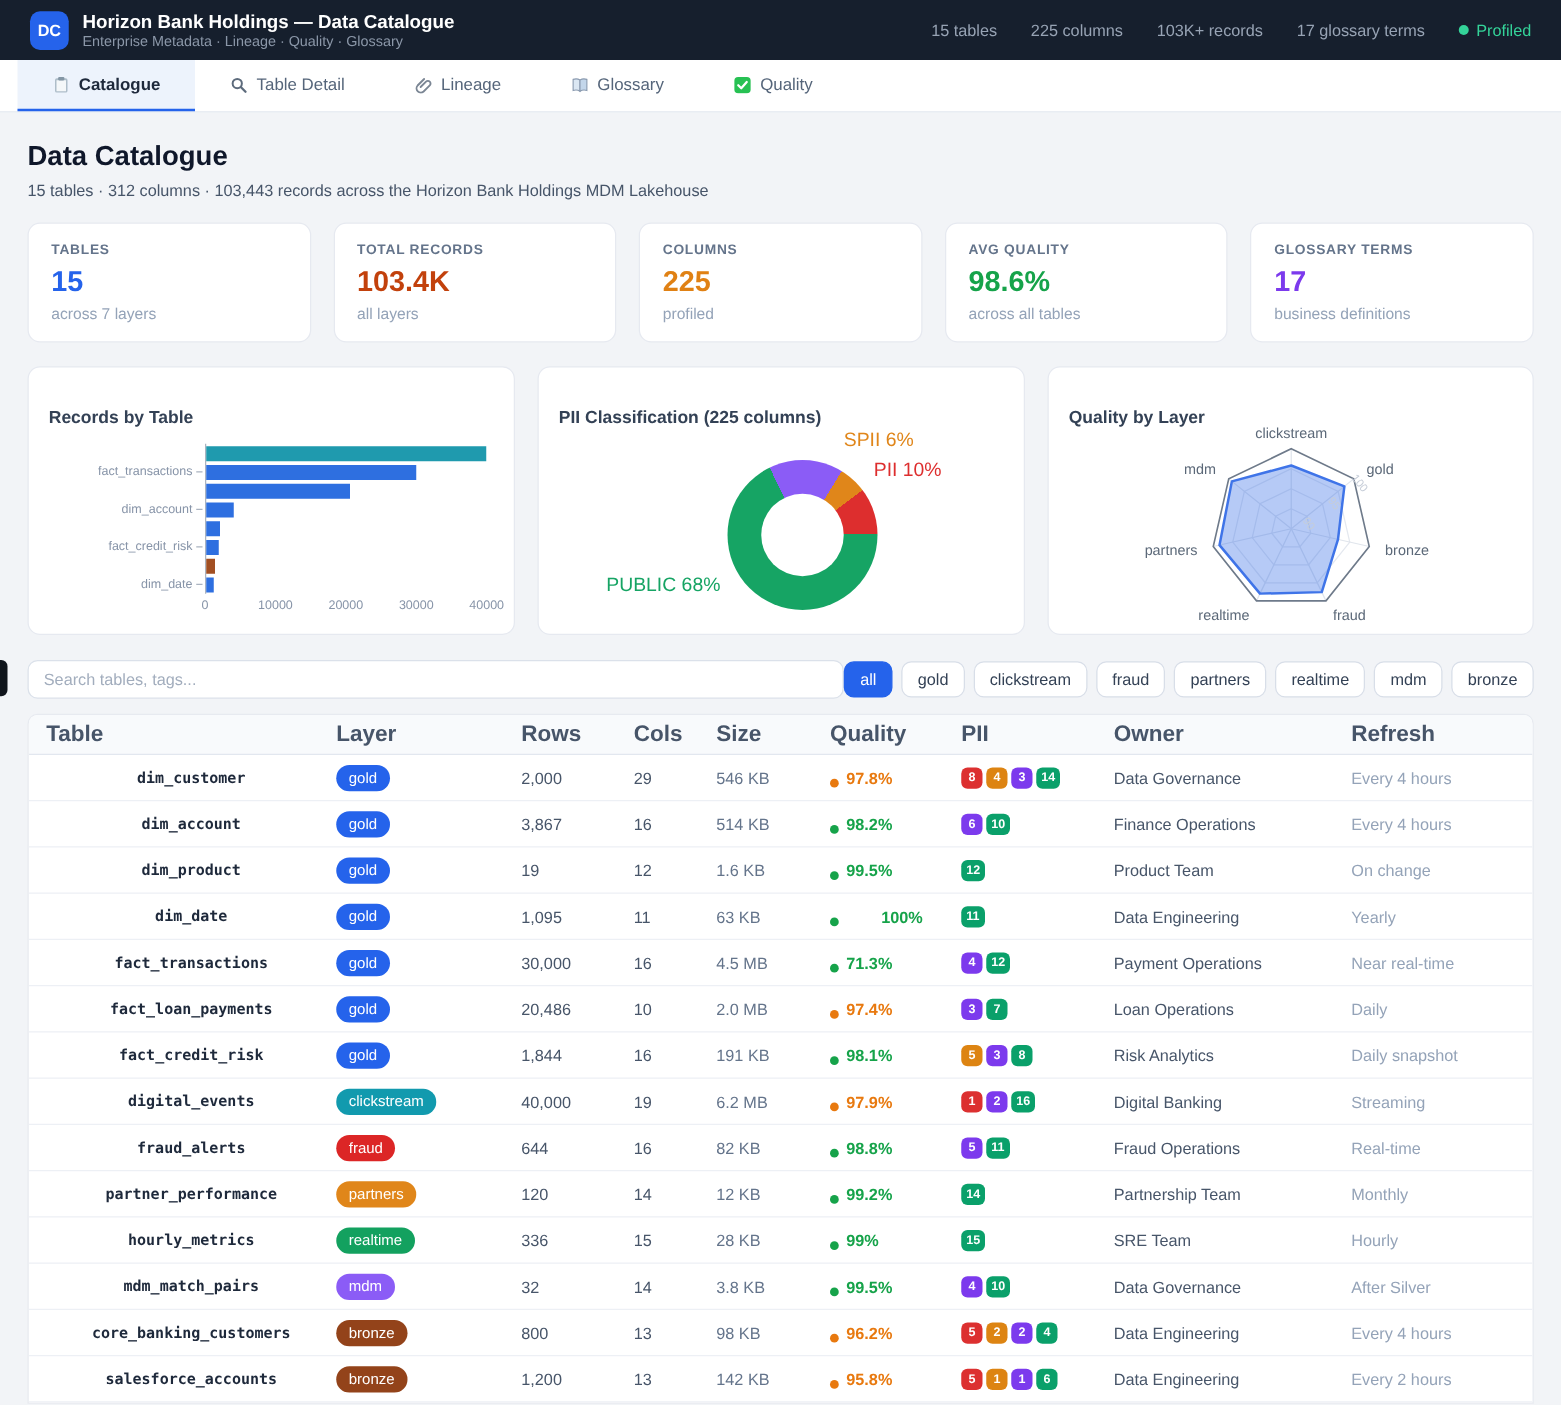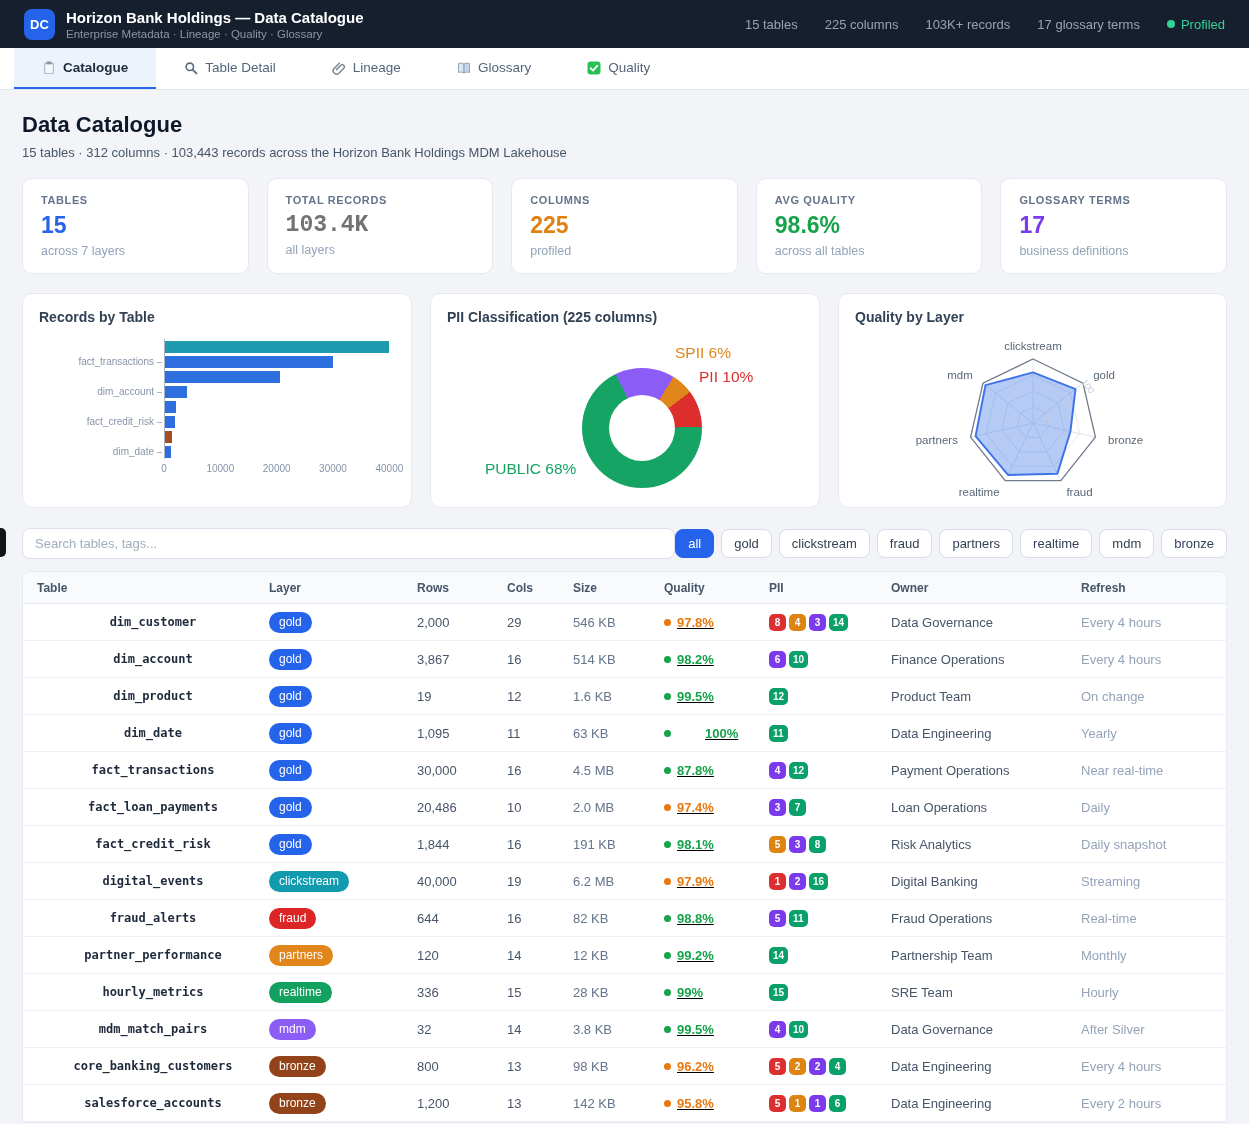--- a/index.html
+++ b/index.html
@@ -29,21 +29,21 @@
   .page-sub { font-size:13px; color:#475569; margin-bottom:18px; }
 
   .statrow { display:grid; grid-template-columns:repeat(5,1fr); gap:18px; margin-bottom:19px; }
   .stat-card { background:#fff; border:1px solid #e6e9f0; border-radius:10px; padding:15px 18px; }
   .stat-label { font-size:11px; font-weight:bold; letter-spacing:.6px; color:#64748b; margin-bottom:6px; }
   .stat-value { font-size:23px; font-weight:bold; margin-bottom:5px; }
   .stat-sub { font-size:12.5px; color:#94a3b8; }
 
   .chartrow { display:grid; grid-template-columns:390px 390px 1fr; gap:18px; margin-bottom:20px; }
   .chart-card { background:#fff; border:1px solid #e6e9f0; border-radius:10px; padding:15px 16px; height:215px; position:relative; overflow:hidden; }
-  .chart-title { font-size:14px; font-weight:bold; color:#334155; }
+  .chart-title { font-size:14px; font-weight:bold; color:#334155;margin-top:16px; }
 
   
   .bar-plot { display:flex; margin-top:14px; }
   .bar-labels { width:125px; }
   .bar-label { height:15px; font-size:10px; color:#8794a8; text-align:right; line-height:15px; padding-right:2px; white-space:nowrap; }
   .bar-label .ytick { display:inline-block; width:5px; height:1px; background:#aab3c0; vertical-align:middle; margin-left:3px; }
   .bar-area { flex:1; border-left:1.5px solid #aab3c0; position:relative; }
   .bar-rowwrap { height:15px; display:flex; align-items:center; }
   .bar { height:12px; }
   .bar-axis { position:relative; height:14px; margin-left:125px; margin-top:4px; }
@@ -64,26 +64,26 @@
   .chips { margin-left:auto; display:flex; gap:7px; }
   .chip { height:29px; padding:0 12px; border:1px solid #d8dee8; border-radius:8px; background:#fff;
     font-size:13px; color:#334155; display:flex; align-items:center; cursor:pointer; }
   .chip.active { background:#2563eb; border-color:#2563eb; color:#fff; }
 
   
   .tbl { background:#fff; border:1px solid #e7eaf0; border-radius:8px 8px 0 0; overflow:hidden; }
   .trow { display:grid; grid-template-columns:232px 148px 90px 66px 91px 105px 122px 190px 1fr;
     align-items:center; padding:0 14px; border-bottom:1px solid #edf0f5; height:37px; }
   .thead { height:32px; background:#f8fafc; border-bottom:1px solid #e2e7ef; }
-  .thead div { font-size:12px; font-weight:bold; color:#475569; }
+  .thead div { font-size:18px; font-weight:bold; color:#475569; }
   .tname { font-family:"DejaVu Sans Mono", monospace; font-size:12px; font-weight:bold; color:#1e293b;text-align:center; }
   .pill { display:inline-block; padding:3.5px 10px; border-radius:999px; color:#fff; font-size:12px; }
   .cell { font-size:13px; color:#475569; }
   .size { color:#64748b; }
-  .qual { font-size:13px; font-weight:bold; display:flex; align-items:center; gap:6px;text-decoration:underline; }
+  .qual { font-size:13px; font-weight:bold; display:flex; align-items:flex-end; gap:6px; }
   .qual .dot { width:7px; height:7px; border-radius:50%; }
   .pii-wrap { display:flex; gap:3px; }
   .pii-badge { min-width:17px; height:17px; border-radius:5px; color:#fff; font-size:10px; font-weight:bold;
     display:inline-flex; align-items:center; justify-content:center; padding:0 4px; }
   .refresh { font-size:13px; color:#94a3b8; }
 
   .edge-artifact { position:absolute; left:0; top:528px; width:6px; height:29px; background:#10151c; border-radius:0 5px 5px 0; }
 </style>
 </head>
 <body>
@@ -159,21 +159,21 @@
   <div class="page-sub">15 tables · 312 columns · 103,443 records across the Horizon Bank Holdings MDM Lakehouse</div>
 
   <div class="statrow" id="statrow">
       <div class="stat-card">
         <div class="stat-label">TABLES</div>
         <div class="stat-value" style="color: rgb(37, 99, 235);">15</div>
         <div class="stat-sub">across 7 layers</div>
       </div>
       <div class="stat-card">
         <div class="stat-label">TOTAL RECORDS</div>
-        <div class="stat-value" style="color: #737373; font-family: Liberation Mono, monospace;">103.4K</div>
+        <div class="stat-value" style="color: #c2410c;">103.4K</div>
         <div class="stat-sub">all layers</div>
       </div>
       <div class="stat-card">
         <div class="stat-label">COLUMNS</div>
         <div class="stat-value" style="color: rgb(224, 129, 20);">225</div>
         <div class="stat-sub">profiled</div>
       </div>
       <div class="stat-card">
         <div class="stat-label">AVG QUALITY</div>
         <div class="stat-value" style="color: rgb(22, 163, 74);">98.6%</div>
@@ -376,21 +376,21 @@
           <div class="refresh">Yearly</div>
         </div>
         <div class="trow">
           <div class="tname">fact_transactions</div>
           <div><span class="pill" style="background: rgb(37, 99, 235);">gold</span></div>
           <div class="cell">30,000</div>
           <div class="cell">16</div>
           <div class="cell size">4.5 MB</div>
           <div class="qual">
             <span class="dot" style="background: rgb(22, 163, 74);"></span>
-            <span style="color: rgb(22, 163, 74);">87.8%</span>
+            <span style="color: rgb(22, 163, 74);">71.3%</span>
           </div>
           <div class="pii-wrap">
             <span class="pii-badge" style="background: rgb(124, 58, 237);">4</span>
             <span class="pii-badge" style="background: rgb(10, 160, 106);">12</span>
           </div>
           <div class="cell">Payment Operations</div>
           <div class="refresh">Near real-time</div>
         </div>
         <div class="trow">
           <div class="tname">fact_loan_payments</div>

